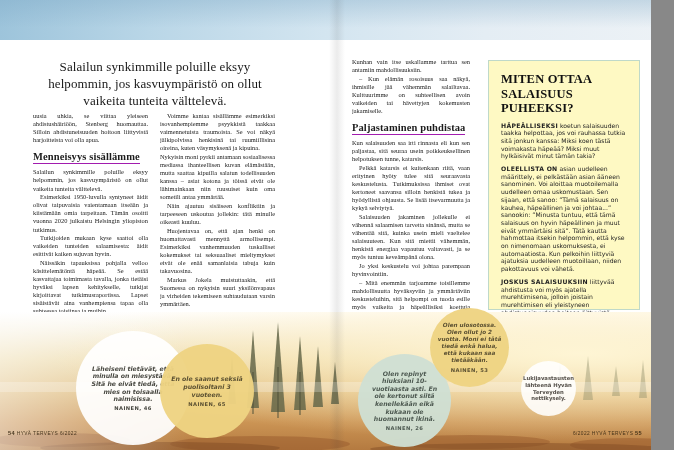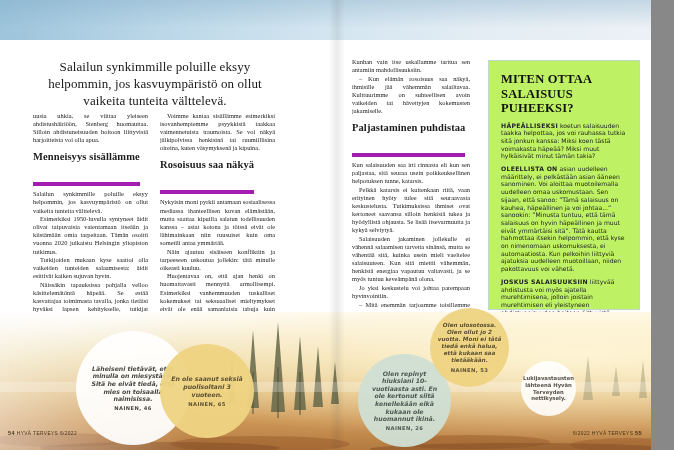--- a/index.html
+++ b/index.html
@@ -18,24 +18,24 @@
   .quote{position:absolute;left:36px;top:58px;width:238px;text-align:center;
        font-size:13px;line-height:1.32;color:#181818;letter-spacing:.1px;}
   
   .col{position:absolute;font-size:6.4px;line-height:8.1px;text-align:justify;overflow:hidden;}
   .col p{margin:0 0 0.5px 0;text-indent:7px;}
   .col p.noindent{text-indent:0;}
   .col1{left:33px;top:112px;width:115px;height:206px;}
   .col2{left:160px;top:112px;width:115px;height:208px;}
   .col3{left:352px;top:58px;width:118px;height:252px;}
   h2.sec{font-size:10.5px;line-height:12px;margin:7px 0 4px 0;font-weight:bold;letter-spacing:.1px;}
-  h2.sec span{display:inline-block;border-bottom:4px solid #a21caf;padding-bottom:19px;}
+  h2.sec span{display:inline-block;border-bottom:1px solid #a21caf;padding-bottom:0;}
   
   .sidebar{position:absolute;left:488px;top:60px;width:152px;height:250px;box-sizing:border-box;
-       border:1px solid #bfd9c9;background:#bef264;padding:11px 10px 8px 12px;
+       border:1px solid #bfd9c9;background:#fef9c3;padding:11px 10px 8px 12px;
        font-family:"DejaVu Sans","Liberation Sans",sans-serif;}
   .sidebar h3{margin:0 0 6px 0;font-family:"Liberation Serif",serif;
        font-size:12.5px;line-height:14.5px;letter-spacing:.2px;color:#111;}
   .sidebar p{margin:0 0 5px 0;font-size:6.1px;line-height:7.7px;color:#222;text-align:left;}
   .sidebar .lead{font-weight:bold;letter-spacing:.3px;}
   .sidebar .source{font-style:italic;font-size:5.4px;color:#555;margin-top:4px;}
   
   .photo{position:absolute;left:0;top:312px;width:674px;height:138px;
        background:linear-gradient(180deg,#ffffff 0%,#f8f2e2 14%,#eeddb0 34%,#dfbc7e 58%,#cb9454 80%,#b47a40 100%);}
   .photo .sun{position:absolute;inset:0;
@@ -78,21 +78,20 @@
     <h2 class="sec"><span>Menneisyys sisällämme</span></h2>
     <p class="noindent">Salailun synkimmille poluille eksyy helpommin, jos kasvuympäristö on ollut vaikeita tunteita välttelevä.</p>
     <p>Esimerkiksi 1950-luvulla syntyneet äidit olivat taipuvaisia vaientamaan itseään ja kiistämään omia tarpeitaan. Tämän osoitti vuonna 2020 julkaistu Helsingin yliopiston tutkimus.</p>
     <p>Tutkijoiden mukaan kyse saattoi olla vaikeiden tunteiden salaamisesta: äidit esittivät kaiken sujuvan hyvin.</p>
     <p>Näissäkin tapauksissa pohjalla velloo käsittelemätöntä häpeää. Se estää kasvattajaa toimimasta tavalla, jonka tietäisi hyväksi lapsen kehitykselle, tutkijat kirjoittavat tutkimusraportissa. Lapset sisäistävät aina vanhempiensa tapaa olla suhteessa toisiinsa ja muihin.</p>
     <p>Se, mikä ei tullut yhdessä jaetuksi, on jäänyt jonkun kannettavaksi. Tämä voi johtaa myös taakkojen siirtymiseen ylisukupolvisesti.</p>
   </div>
 
   <div class="col col2">
     <p>Voimme kantaa sisällämme esimerkiksi isovanhempiemme psyykkistä taakkaa vaimennetuista traumoista. Se voi näkyä jälkipolvissa henkisinä tai ruumiillisina oireina, kuten väsymyksenä ja kipuina.</p>
-    <h2 class="sec"><span>Rosoisuus saa näkyä</span></h2>
     <p class="noindent">Nykyisin moni pyrkii antamaan sosiaalisessa mediassa ihanteellisen kuvan elämästään, mutta saattaa kipuilla salatun todellisuuden kanssa – asiat kotona ja töissä eivät ole lähimainkaan niin ruusuiset kuin oma sometili antaa ymmärtää.</p>
     <p>Näin ajautuu sisäiseen konfliktiin ja tarpeeseen uskoutua jollekin: tätä minulle oikeasti kuuluu.</p>
     <p>Huojentavaa on, että ajan henki on huomattavasti mennyttä armollisempi. Esimerkiksi vanhemmuuden tuskalliset kokemukset tai seksuaaliset mieltymykset eivät ole enää samanlaisia tabuja kuin takavuosina.</p>
     <p>Markus Jokela muistuttaakin, että Suomessa on nykyisin suuri yksilönvapaus ja virheiden tekemiseen suhtaudutaan varsin ymmärtäen.</p>
   </div>
 
   <div class="col col3">
     <p class="noindent">Kunhan vain itse uskallamme tarttua sen antamiin mahdollisuuksiin.</p>
     <p>– Kun elämän rosoisuus saa näkyä, ihmisille jää vähemmän salailtavaa. Kulttuurimme on suhteellisen avoin vaikeiden tai hävettyjen kokemusten jakamiselle.</p>
     <h2 class="sec"><span>Paljastaminen puhdistaa</span></h2>

